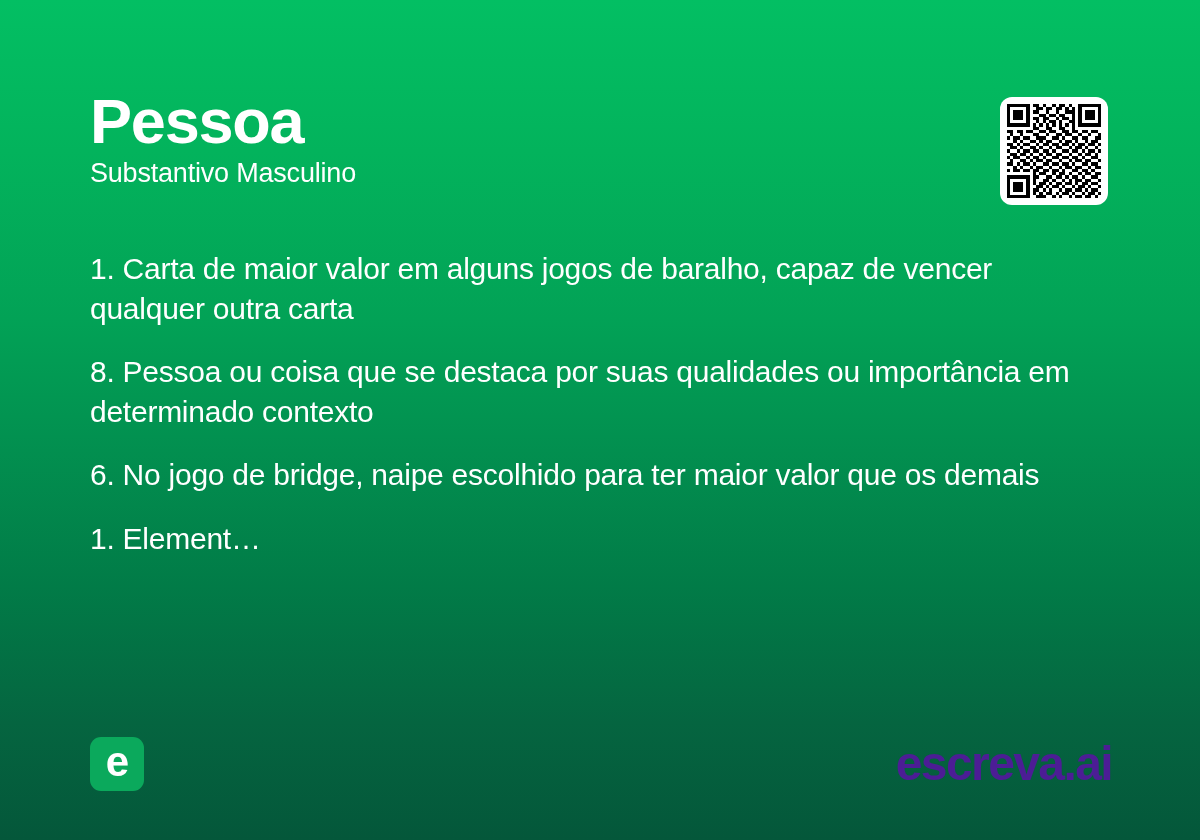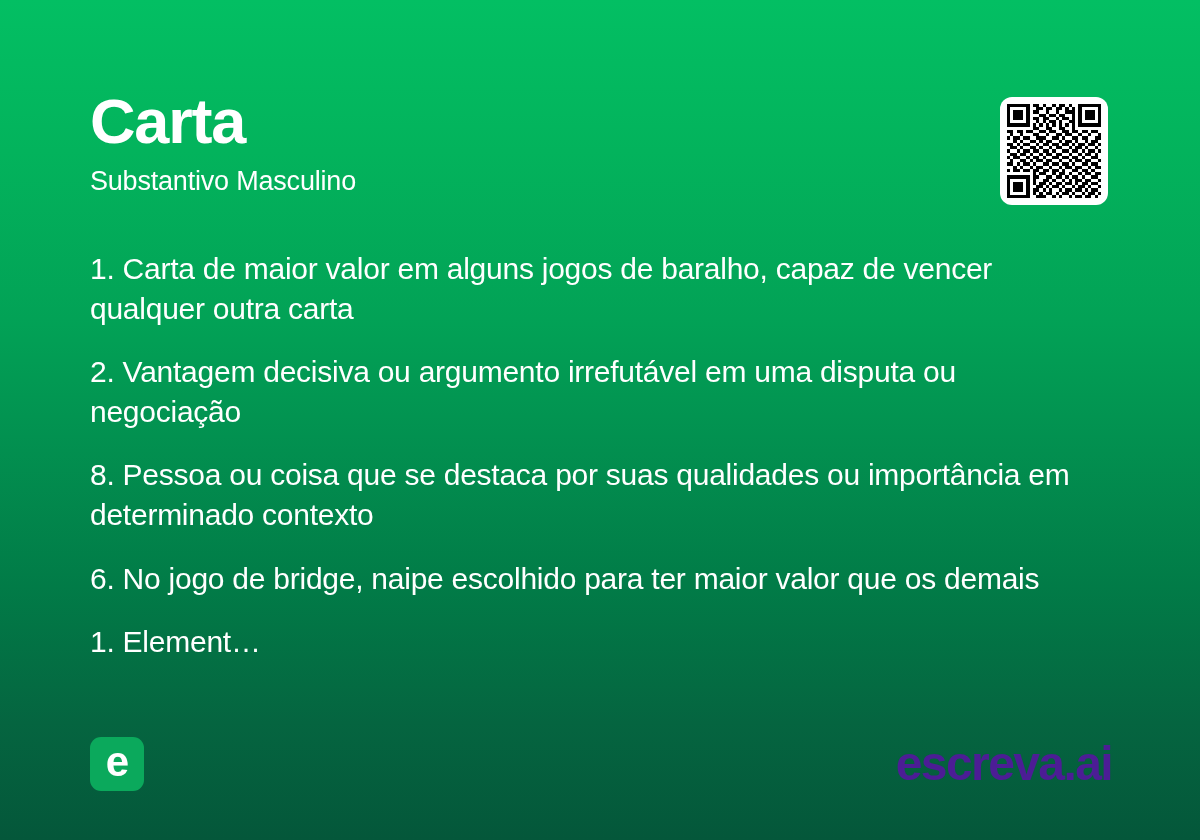--- a/index.html
+++ b/index.html
@@ -44,21 +44,21 @@
     color:#ffffff;
     letter-spacing:-1.2px;
     line-height:1.0;
   }
 
   .word-class {
     font-size:27px;
     font-weight:normal;
     color:#ffffff;
     letter-spacing:-0.2px;
-    margin-top:14px;
+    margin-top:6px;
     line-height:1.1;
   }
 
   
   .qr-card {
     width:108px;
     height:108px;
     background:#ffffff;
     border-radius:12px;
     padding:7px;
@@ -120,21 +120,21 @@
     line-height:1;
   }
 </style>
 </head>
 <body>
 
 <div class="card">
 
   <div class="header-row">
     <div class="headings">
-      <div class="word-title">Carta</div>
+      <div class="word-title">Pessoa</div>
       <div class="word-class">Substantivo Masculino</div>
     </div>
 
     <div class="qr-card">
       <svg class="qr-canvas" id="qr-canvas" viewBox="0 0 29 29" shape-rendering="crispEdges">
           <rect x="0" y="0" width="29" height="29" fill="#ffffff"></rect>
           <rect x="0" y="0" width="1" height="1" fill="#000000"></rect>
           <rect x="1" y="0" width="1" height="1" fill="#000000"></rect>
           <rect x="2" y="0" width="1" height="1" fill="#000000"></rect>
           <rect x="3" y="0" width="1" height="1" fill="#000000"></rect>
@@ -588,21 +588,20 @@
           <rect x="22" y="28" width="1" height="1" fill="#000000"></rect>
           <rect x="24" y="28" width="1" height="1" fill="#000000"></rect>
           <rect x="25" y="28" width="1" height="1" fill="#000000"></rect>
           <rect x="27" y="28" width="1" height="1" fill="#000000"></rect>
         </svg>
     </div>
   </div>
 
   <div class="definitions" id="definitions">
       <div class="definition">1. Carta de maior valor em alguns jogos de baralho, capaz de vencer qualquer outra carta</div>
-      <div class="definition">2. Vantagem decisiva ou argumento irrefutável em uma disputa ou negociação</div>
       <div class="definition">8. Pessoa ou coisa que se destaca por suas qualidades ou importância em determinado contexto</div>
       <div class="definition">6. No jogo de bridge, naipe escolhido para ter maior valor que os demais</div>
       <div class="definition">1. Element…</div>
     </div>
 
   <div class="footer">
     <div class="logo-mark">
       <span>e</span>
     </div>
     <div class="wordmark">escreva.ai</div>

